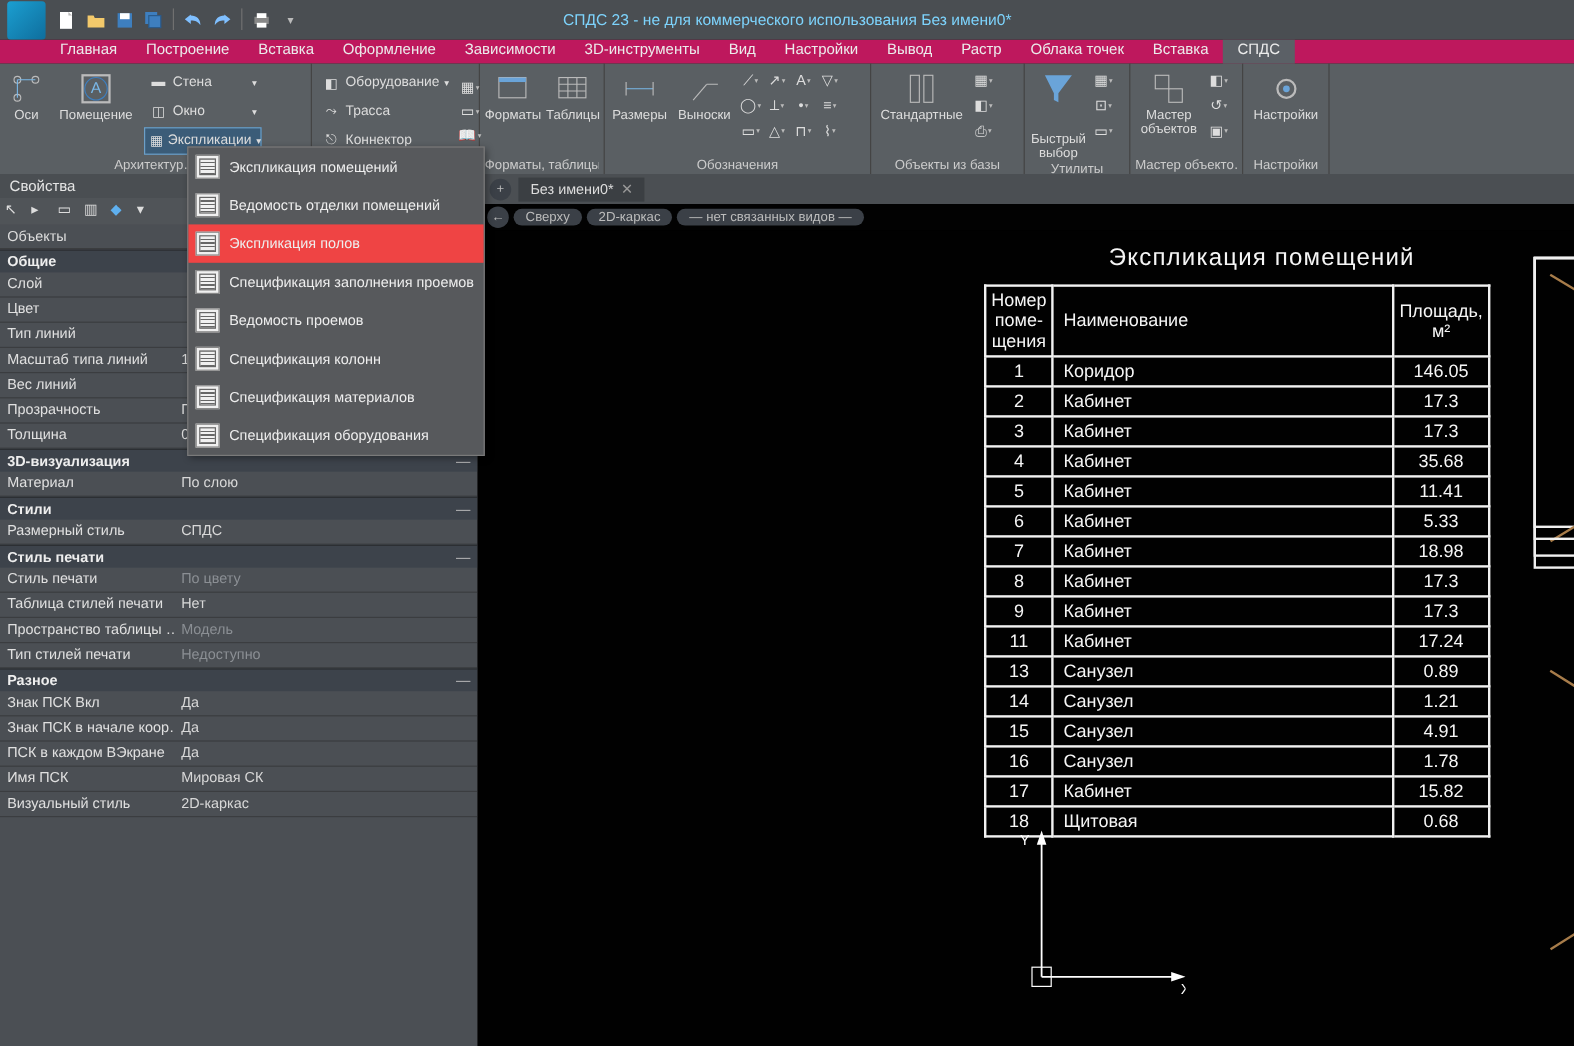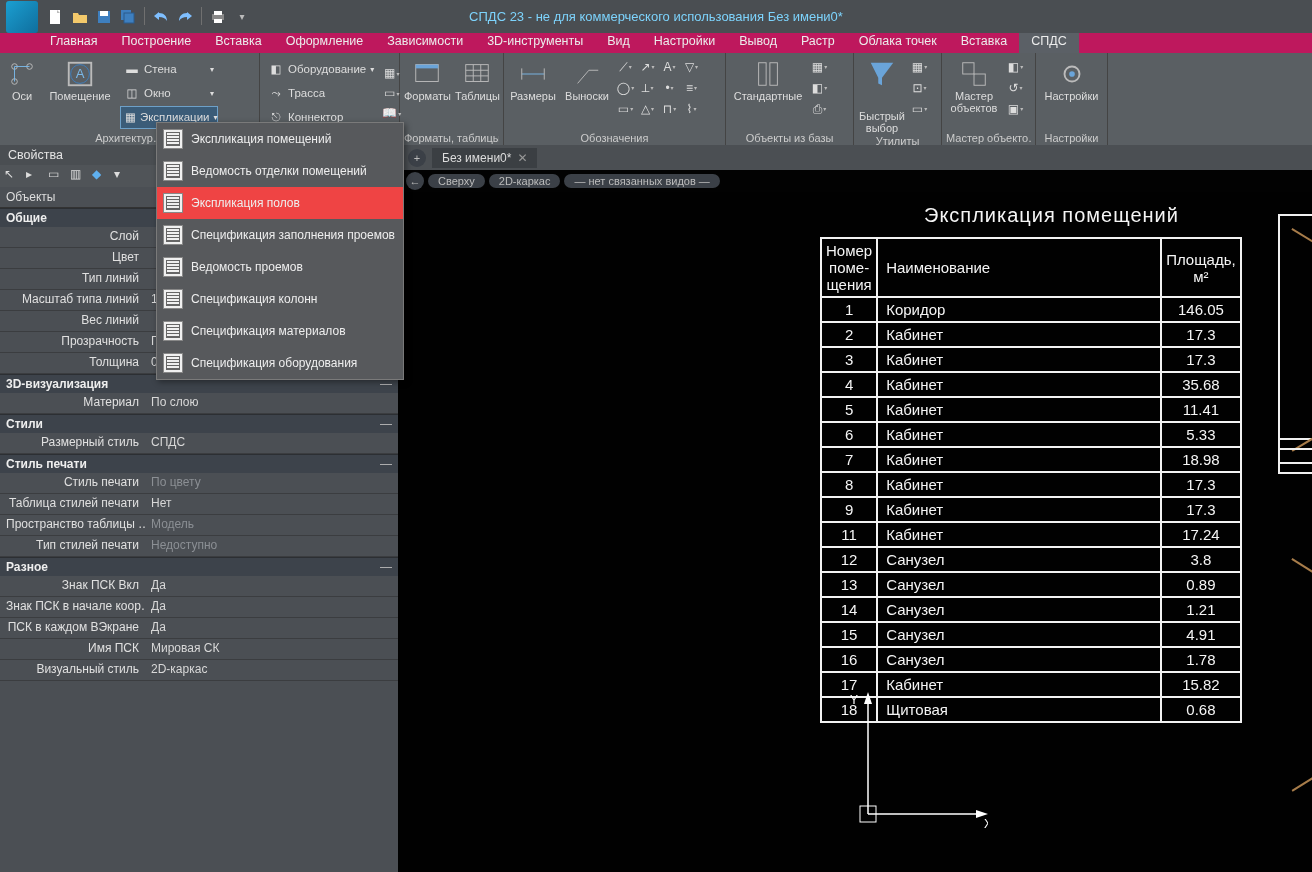--- a/index.html
+++ b/index.html
@@ -38,21 +38,21 @@
   .workspace { position: absolute; top: 145px; left: 0; right: 0; bottom: 0; display: flex; }
   .props-panel { width: 398px; background: #4b4f54; display: flex; flex-direction: column; }
   .props-title { background: #4a4e52; padding: 3px 8px; font-size: 12.5px; color:#e5e5e5;}
   .props-tools { height: 22px; background: #505458; display: flex; align-items: center; gap: 2px; padding: 0 4px;}
   .props-tool { width: 20px; height: 18px; cursor: pointer;}
   .props-body { flex: 1; overflow: auto; }
   .props-sel { height: 21px; border-bottom: 1px solid #333; padding: 2px 6px; font-size: 12px; display:flex; align-items:center;}
   .prop-section { background: #3d434b; color: #eee; font-weight: 600; font-size: 12px; padding: 2px 6px; display:flex; justify-content:space-between; align-items:center; border-top:1px solid #2c2f33;}
   .prop-section::after{content:"—"; color:#bbb; font-weight:normal;}
   .prop-row { height: 21px; display: flex; border-bottom: 1px solid #3b3d40; font-size: 12px;}
-  .prop-k { width: 145px; padding: 2px 6px; color:#e0e0e0; white-space:nowrap; overflow:hidden;text-align:right;}
+  .prop-k { width: 145px; padding: 2px 6px; color:#e0e0e0; white-space:nowrap; overflow:hidden;}
   .prop-v { flex: 1; padding: 2px 6px; color:#d8d8d8;}
   .prop-v.dim{ color:#8b8f94;}
   
   .canvas-area { flex: 1; background: #010101; position: relative; overflow:hidden;}
   .doc-tabs { height: 25px; background: #4b4f53; display: flex; align-items: center; padding-left: 10px; gap: 6px;}
   .doc-tab { padding: 3px 10px; background: #3b3f43; font-size: 12px; display:flex; align-items:center; gap:6px; cursor:pointer;}
   .doc-tab .x{ color:#999; cursor:pointer;}
   .breadcrumb { height: 22px; display: flex; align-items: center; gap: 4px; padding: 0 8px; background:#020202;}
   .bc-chip { background: #3b4047; color: #bcbcbc; font-size: 11px; padding: 1px 10px; border-radius: 10px; cursor:pointer;}
   .bc-nav { width:18px; height:18px; border-radius:50%; background:#3b4047; display:flex; align-items:center; justify-content:center; color:#bbb; font-size:11px; cursor:pointer;}
@@ -530,25 +530,20 @@
               <td class="c-num">9</td>
               <td class="c-name">Кабинет</td>
               <td class="c-area">17.3</td>
             </tr>
             <tr>
               <td class="c-num">11</td>
               <td class="c-name">Кабинет</td>
               <td class="c-area">17.24</td>
             </tr>
             <tr>
-              <td class="c-num">12</td>
-              <td class="c-name">Санузел</td>
-              <td class="c-area">3.8</td>
-            </tr>
-            <tr>
               <td class="c-num">13</td>
               <td class="c-name">Санузел</td>
               <td class="c-area">0.89</td>
             </tr>
             <tr>
               <td class="c-num">14</td>
               <td class="c-name">Санузел</td>
               <td class="c-area">1.21</td>
             </tr>
             <tr>

